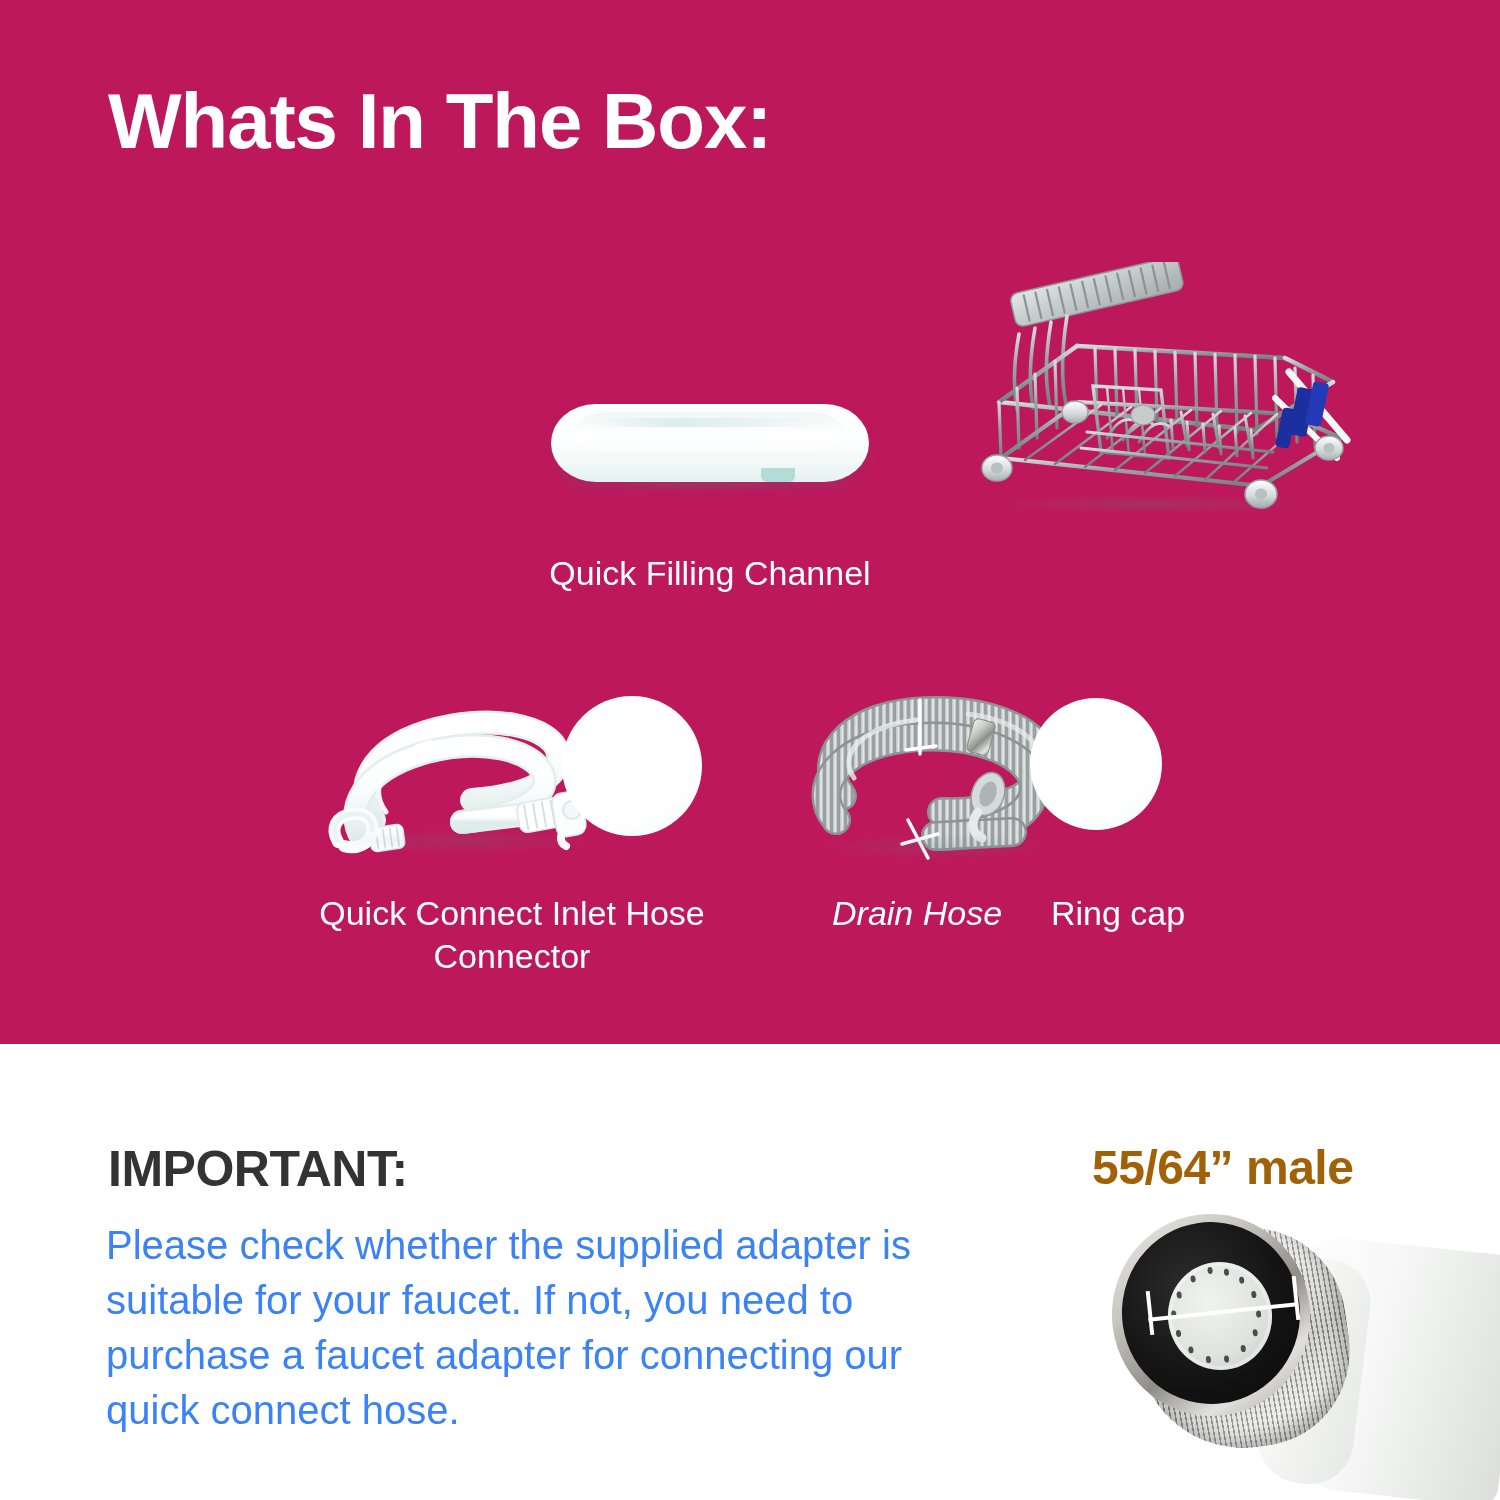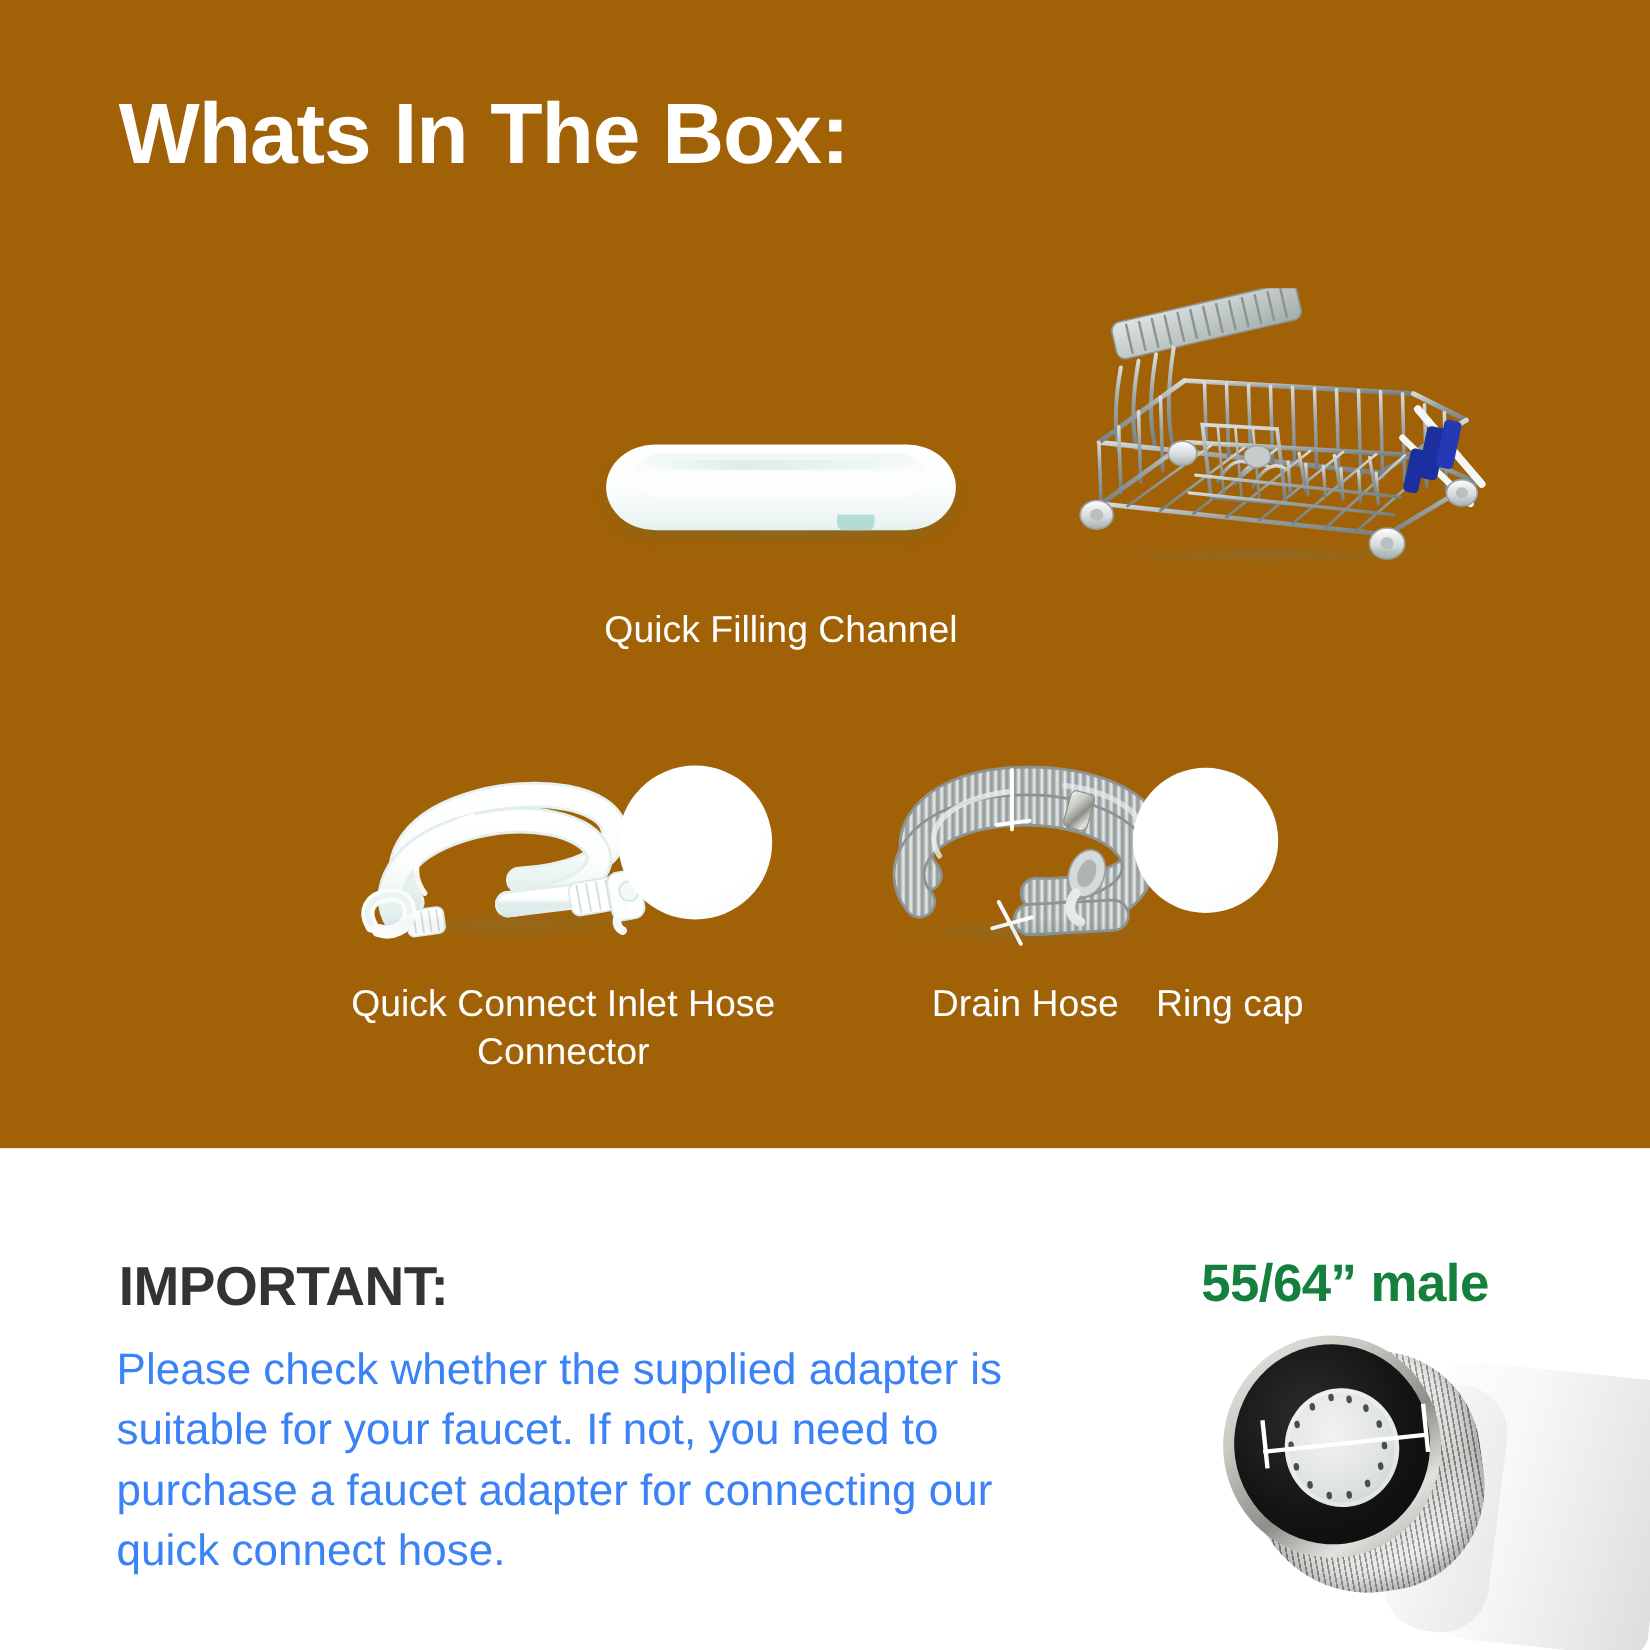--- a/index.html
+++ b/index.html
@@ -7,21 +7,21 @@
   body {
     font-family:"Liberation Sans", sans-serif;
     background:#ffffff;
     overflow:hidden;
     position:relative;
   }
 
   
   #teal-panel{
     position:absolute; left:0; top:0; width:1500px; height:1044px;
-    background:#a16207;
+    background:#be185d;
   }
   #page-title{
     position:absolute; left:108px; top:82px;
     font-size:78px; font-weight:bold; color:#ffffff;
     letter-spacing:-1px; line-height:1;
   }
 
   
   .item{ position:absolute; }
   .item-label{
@@ -134,21 +134,21 @@
   #important-title{
     position:absolute; left:108px; top:1140px;
     font-size:50px; font-weight:bold; color:#333333; letter-spacing:-.5px;
   }
   #important-body{
     position:absolute; left:106px; top:1218px; width:840px;
     font-size:40px; font-weight:400; color:#3b82f6; line-height:55px;
   }
   #male-size-label{
     position:absolute; left:1092px; top:1140px;
-    font-size:48px; font-weight:bold; color:#15803d; letter-spacing:-.5px;
+    font-size:48px; font-weight:bold; color:#a16207; letter-spacing:-.5px;
   }
 
   
   #adapter-photo{
     position:absolute; left:1060px; top:1200px; width:440px; height:300px;
     overflow:hidden;
   }
   .hose-tube{
     position:absolute; left:214px; top:44px; width:236px; height:252px;
     background:linear-gradient(100deg,#ffffff 0%,#f7f8f7 40%,#e9ebe9 72%,#dcdedb 100%);
@@ -526,21 +526,21 @@
           <ellipse cx="34" cy="38" rx="22" ry="21" fill="none" stroke="#cdd0ca" stroke-width="4"></ellipse>
           <ellipse cx="34" cy="38" rx="29" ry="28" fill="none" stroke="#ffffff" stroke-width="1.6" opacity=".8"></ellipse>
 
           <rect x="26" y="-2" width="56" height="9" rx="4" fill="url(#clampG)" stroke="#8a8c86" stroke-width=".8" transform="rotate(12 54 2)"></rect>
           <rect x="72" y="-6" width="11" height="17" rx="3" fill="#dcdeD8" stroke="#8a8c86" stroke-width=".8" transform="rotate(12 77 2)"></rect>
           <rect x="22" y="-8" width="16" height="22" rx="4" fill="url(#clampG)" stroke="#8a8c86" stroke-width=".8" transform="rotate(12 30 3)"></rect>
           <circle cx="30" cy="3" r="4" fill="#b4b6b0"></circle>
         </g>
       </svg>
     </div>
-    <div class="item-label" style="top:200px; left:45px; width:200px; text-align:left;">Drain Hose</div>
+    <div class="item-label" style="top:200px; left:30px; width:200px; text-align:left;font-style:italic;">Drain Hose</div>
   </div>
 
   <div class="item" style="left:1018px; top:892px; width:200px; height:50px;">
     <div class="item-label" style="top:0; left:0; width:200px; text-align:center;">Ring cap</div>
   </div>
 
 </div>
 
 <div id="white-panel"></div>
 

